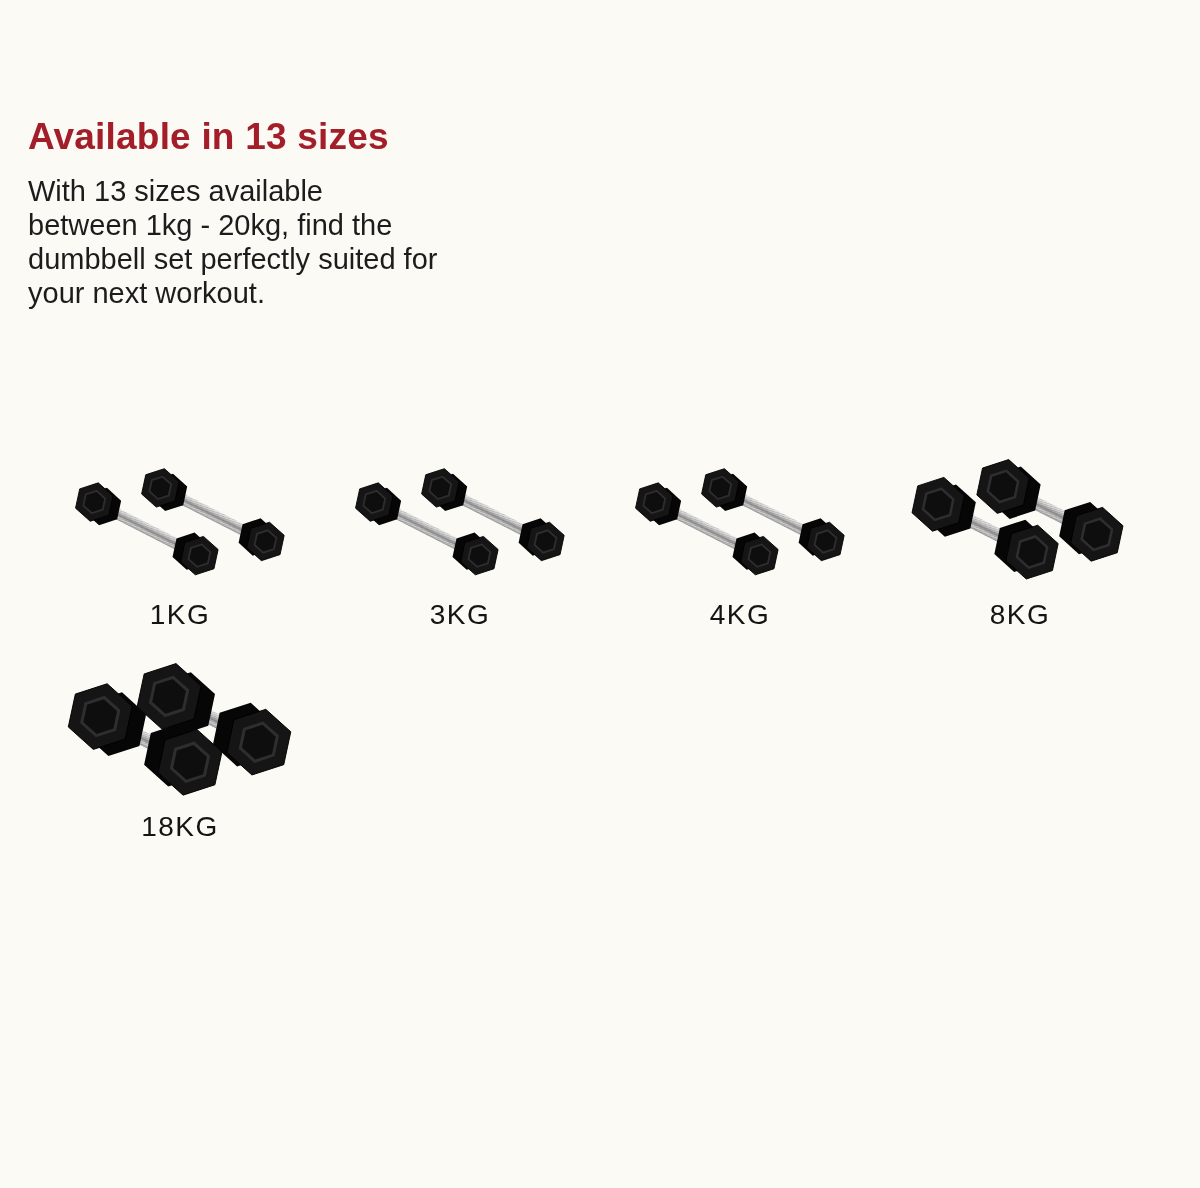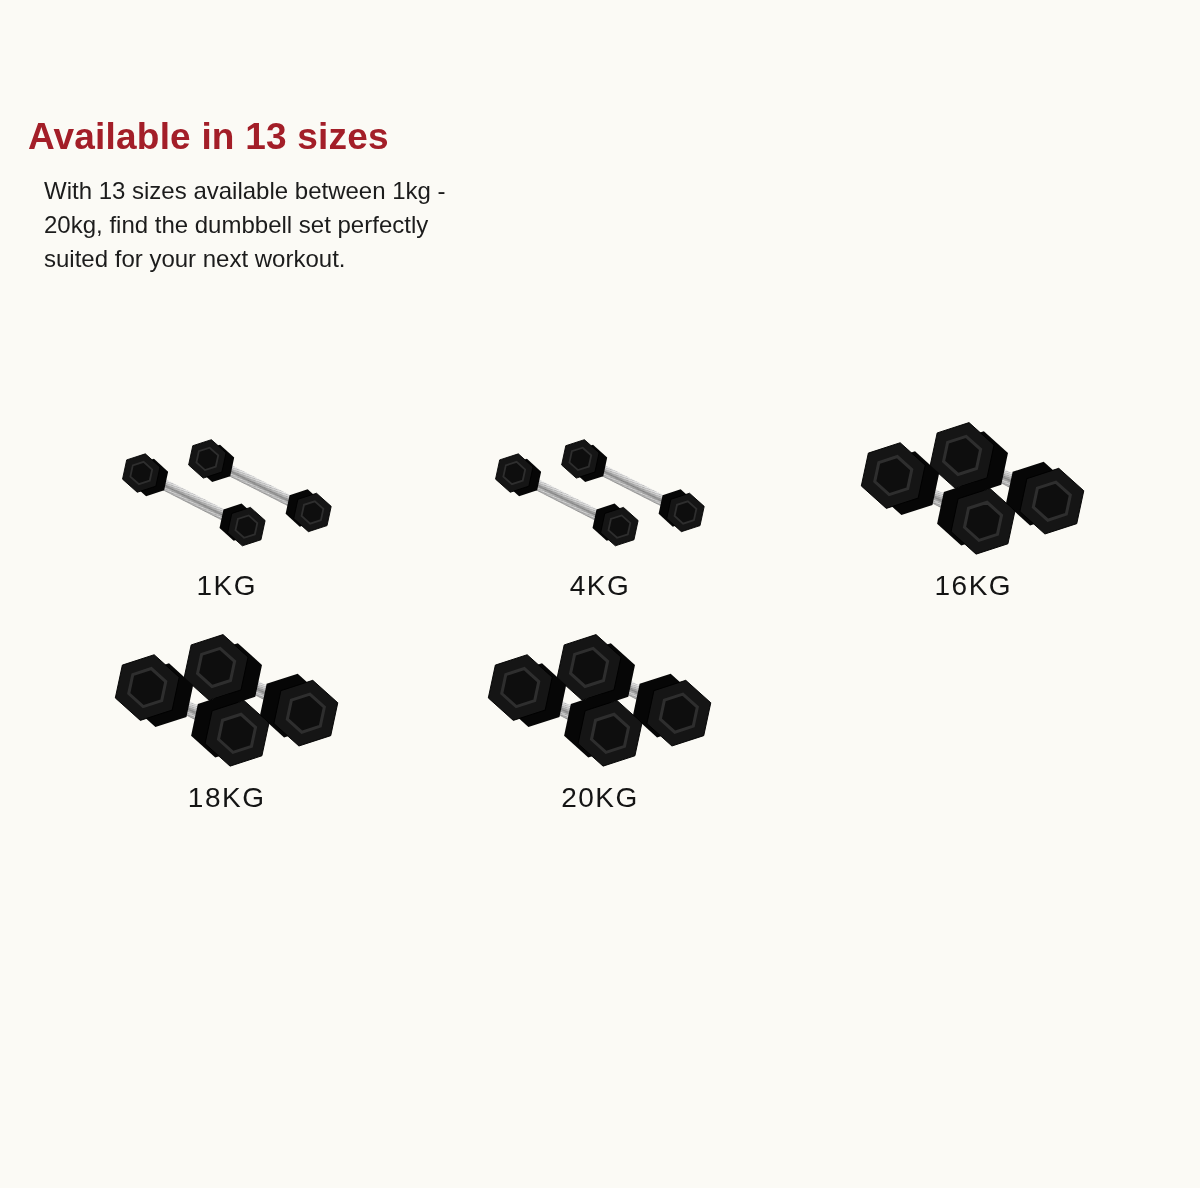--- a/index.html
+++ b/index.html
@@ -12,29 +12,29 @@
   }
   .intro{padding:116px 0 0 28px;}
   .intro h1{
     margin:0 0 16px 0;
     font-size:37px;
     font-weight:700;
     letter-spacing:.2px;
     color:#A31E28;
   }
   .intro p{
-    margin:16px;
+    margin:0;
     width:410px;
-    font-size:24px;
+    font-size:29px;
     line-height:34px;
     color:#1C1C1C;
   }
   .grid{
     display:grid;
-    grid-template-columns:repeat(3,1fr);
+    grid-template-columns:repeat(4,1fr);
     padding:0 40px;
     margin-top:144px;
     row-gap:30px;
   }
   .cell{
     margin:0;
     display:flex;
     flex-direction:column;
     align-items:center;
     justify-content:flex-end;
@@ -166,37 +166,37 @@
     <figure class="cell">
       <svg class="db db-s" viewBox="0 0 274 164">
           <use href="#pair-s"></use>
         </svg>
       <figcaption>1KG</figcaption>
     </figure>
     <figure class="cell">
       <svg class="db db-s" viewBox="0 0 274 164">
           <use href="#pair-s"></use>
         </svg>
+      <figcaption>3KG</figcaption>
+    </figure>
+    <figure class="cell">
+      <svg class="db db-s" viewBox="0 0 274 164">
+          <use href="#pair-s"></use>
+        </svg>
       <figcaption>4KG</figcaption>
     </figure>
 
+    <figure class="cell">
+      <svg class="db db-m" viewBox="0 0 274 164">
+          <use href="#pair-m"></use>
+        </svg>
+      <figcaption>8KG</figcaption>
+    </figure>
 
     <figure class="cell">
       <svg class="db db-l" viewBox="0 0 274 164">
           <use href="#pair-l"></use>
         </svg>
-      <figcaption>16KG</figcaption>
-    </figure>
-    <figure class="cell">
-      <svg class="db db-l" viewBox="0 0 274 164">
-          <use href="#pair-l"></use>
-        </svg>
       <figcaption>18KG</figcaption>
-    </figure>
-    <figure class="cell">
-      <svg class="db db-l" viewBox="0 0 274 164">
-          <use href="#pair-l"></use>
-        </svg>
-      <figcaption>20KG</figcaption>
     </figure>
 
   </main>
 </div>
 
 </body></html>

